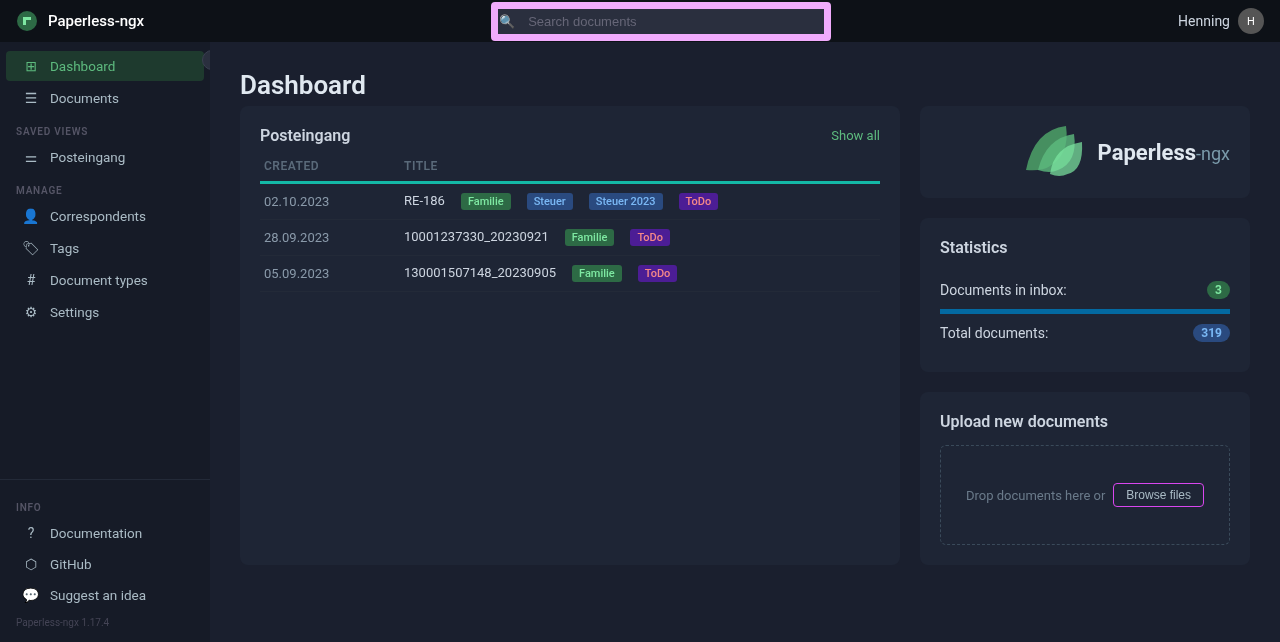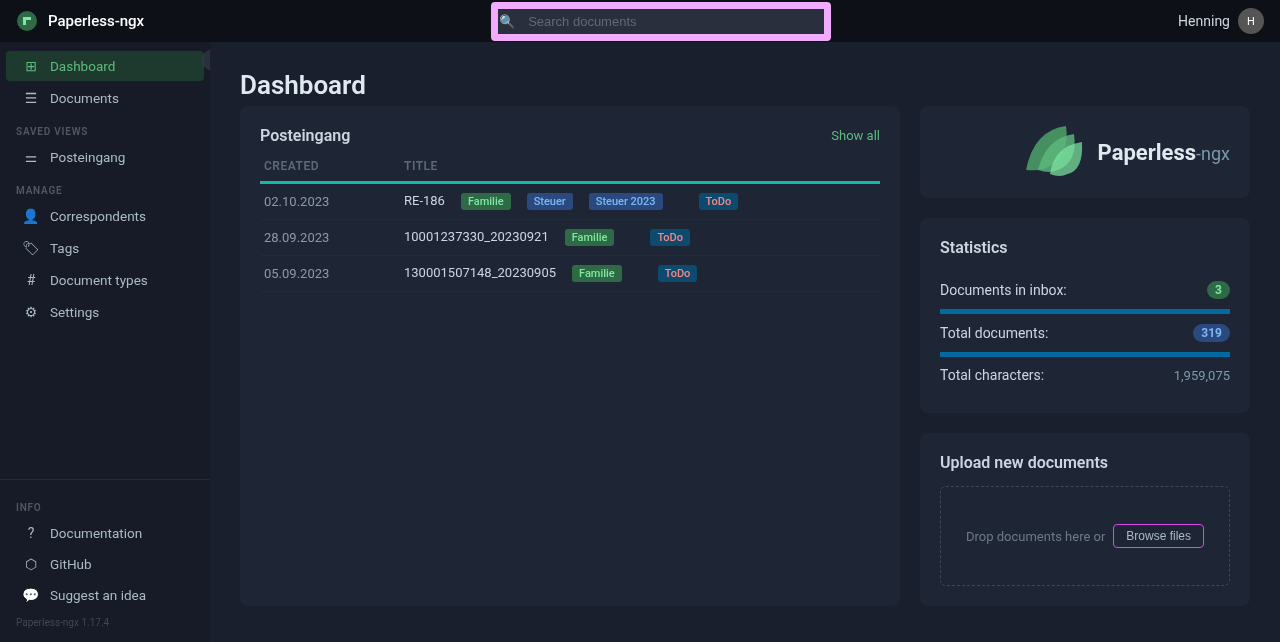--- a/index.html
+++ b/index.html
@@ -229,21 +229,21 @@
       flex-wrap: wrap;
     }
     .tag {
       font-size: 11px;
       padding: 2px 7px;
       border-radius: 3px;
       font-weight: 500;
     }
     .tag-green { background: #2d6a45; color: #7ee8a2; }
     .tag-blue  { background: #2a4a7f; color: #7ab8f5; }
-    .tag-red   { background: #0c4a6e; color: #f58888; margin-left: 20px; }
+    .tag-red   { background: #4c1d95; color: #f58888; }
 
     
     .right-col {
       display: flex;
       flex-direction: column;
       gap: 20px;
     }
 
     
     .logo-card {
@@ -452,24 +452,20 @@
             <span class="card-title">Statistics</span>
           </div>
           <div class="stat-row">
             <span>Documents in inbox:</span>
             <span class="stat-badge">3</span>
           </div>
           <div class="stat-row">
             <span>Total documents:</span>
             <span class="stat-badge blue">319</span>
           </div>
-          <div class="stat-row">
-            <span>Total characters:</span>
-            <span class="stat-value">1,959,075</span>
-          </div>
         </div>
 
         <div class="card">
           <div class="card-header">
             <span class="card-title">Upload new documents</span>
           </div>
           <div class="upload-area">
             <span>Drop documents here or</span>
             <button class="browse-btn">Browse files</button>
           </div>

